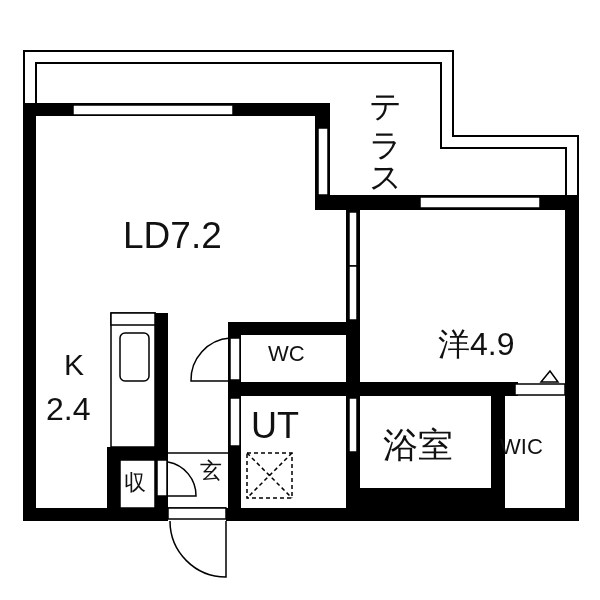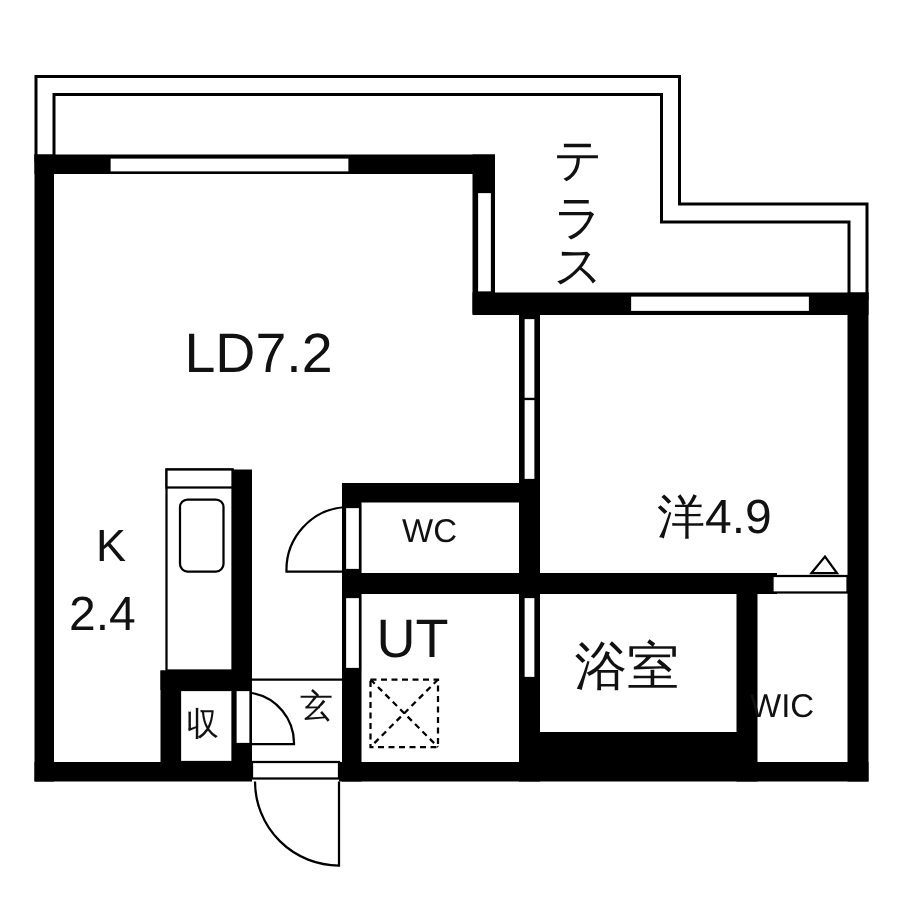--- a/index.html
+++ b/index.html
@@ -103,15 +103,15 @@
 </svg>
 
 <div class="lbl" style="left:123px; top:217px; font-size:37px;">LD7.2</div>
 <div class="lbl" style="left:64px; top:350px; font-size:30px;">K</div>
 <div class="lbl" style="left:46px; top:393px; font-size:32px;">2.4</div>
 <div class="lbl" style="left:438px; top:283px; font-size:32px;margin-top:45px;">洋4.9</div>
 <div class="lbl" style="left:370px; top:74px; font-size:32px; writing-mode:vertical-rl;">テラス</div>
 <div class="lbl" style="left:268px; top:343px; font-size:22px;">WC</div>
 <div class="lbl" style="left:251px; top:408px; font-size:36px;">UT</div>
 <div class="lbl" style="left:383px; top:427px; font-size:35px;">浴室</div>
-<div class="lbl" style="left:500px; top:436px; font-size:22px;margin-top:24px;">WIC</div>
+<div class="lbl" style="left:500px; top:436px; font-size:22px;">WIC</div>
 <div class="lbl" style="left:124px; top:472px; font-size:22px;">収</div>
 <div class="lbl" style="left:200px; top:460px; font-size:22px;">玄</div>
 
 </body></html>

